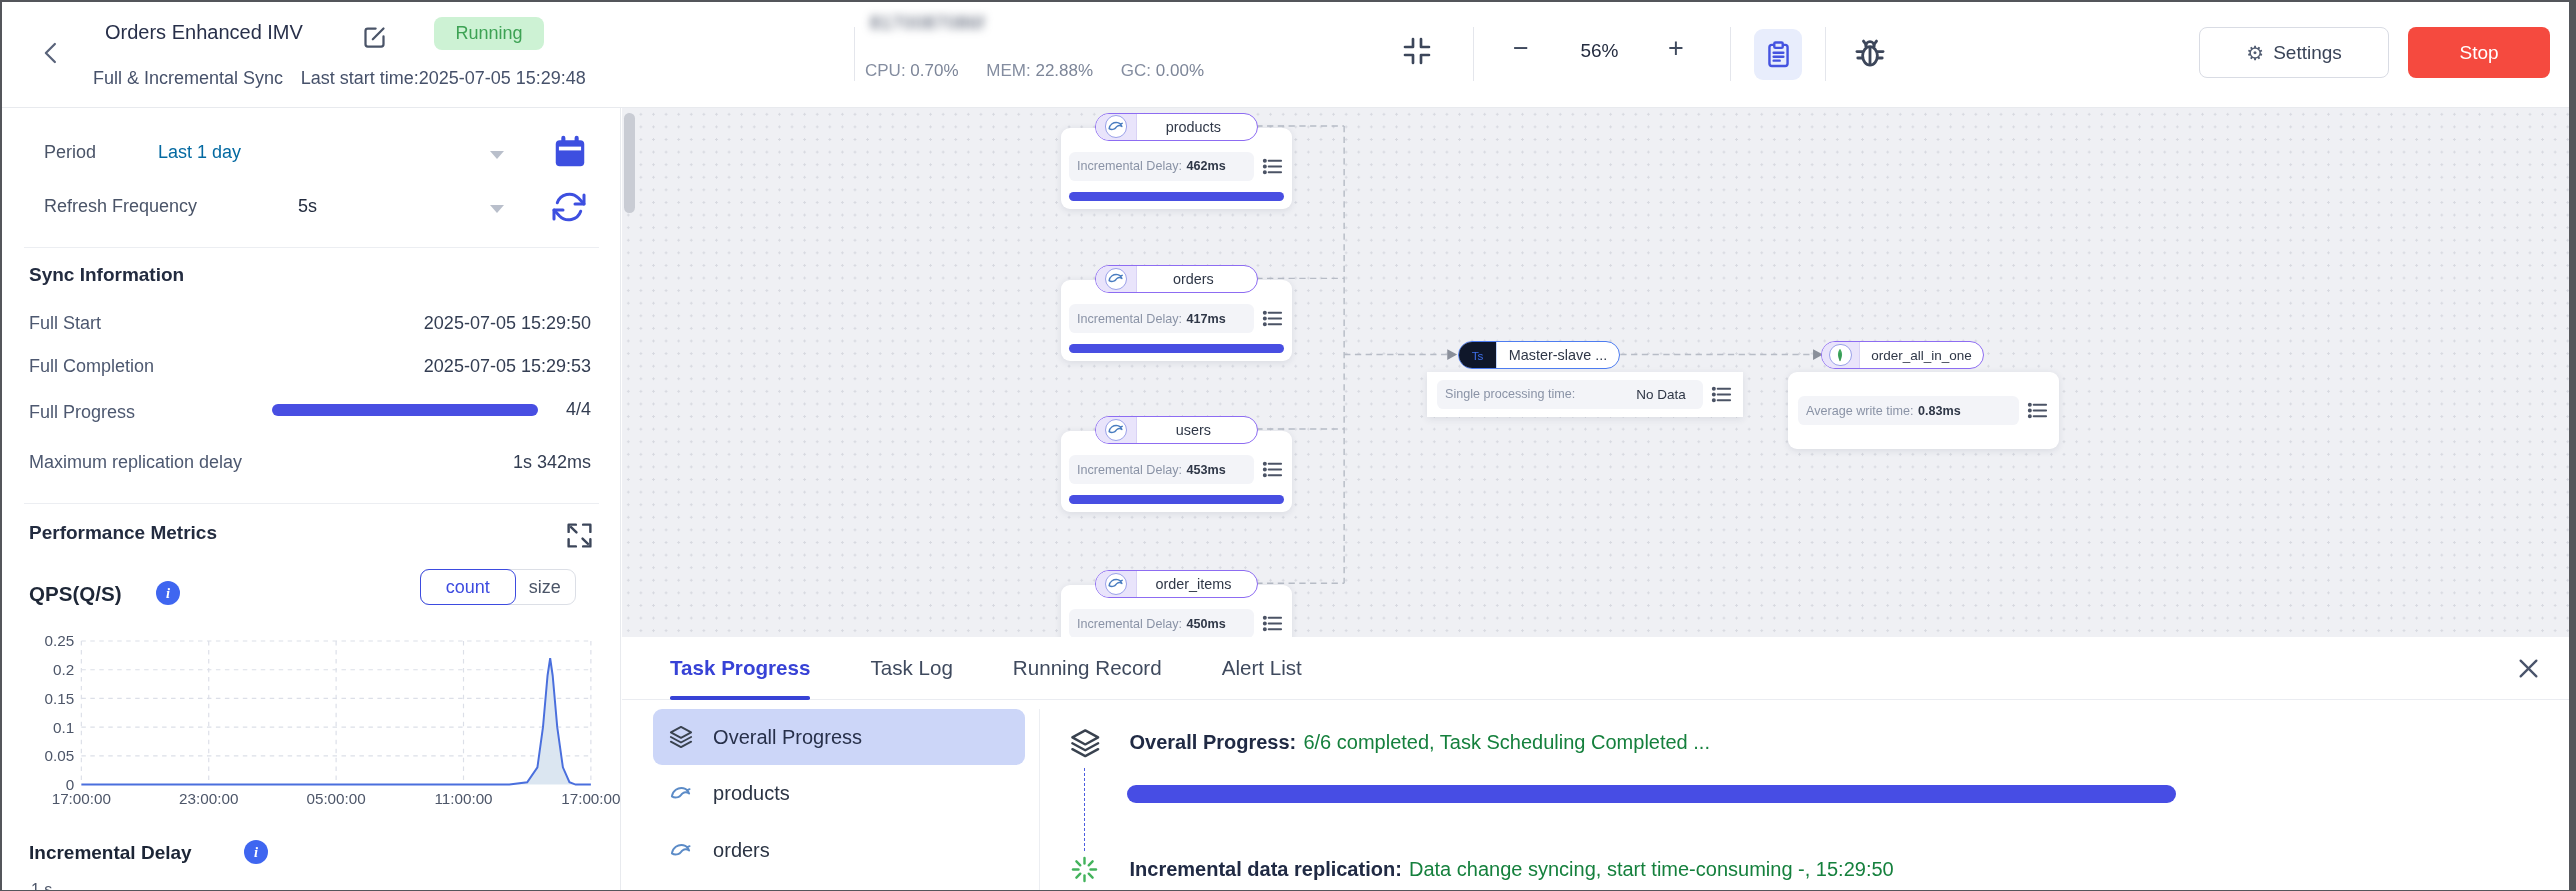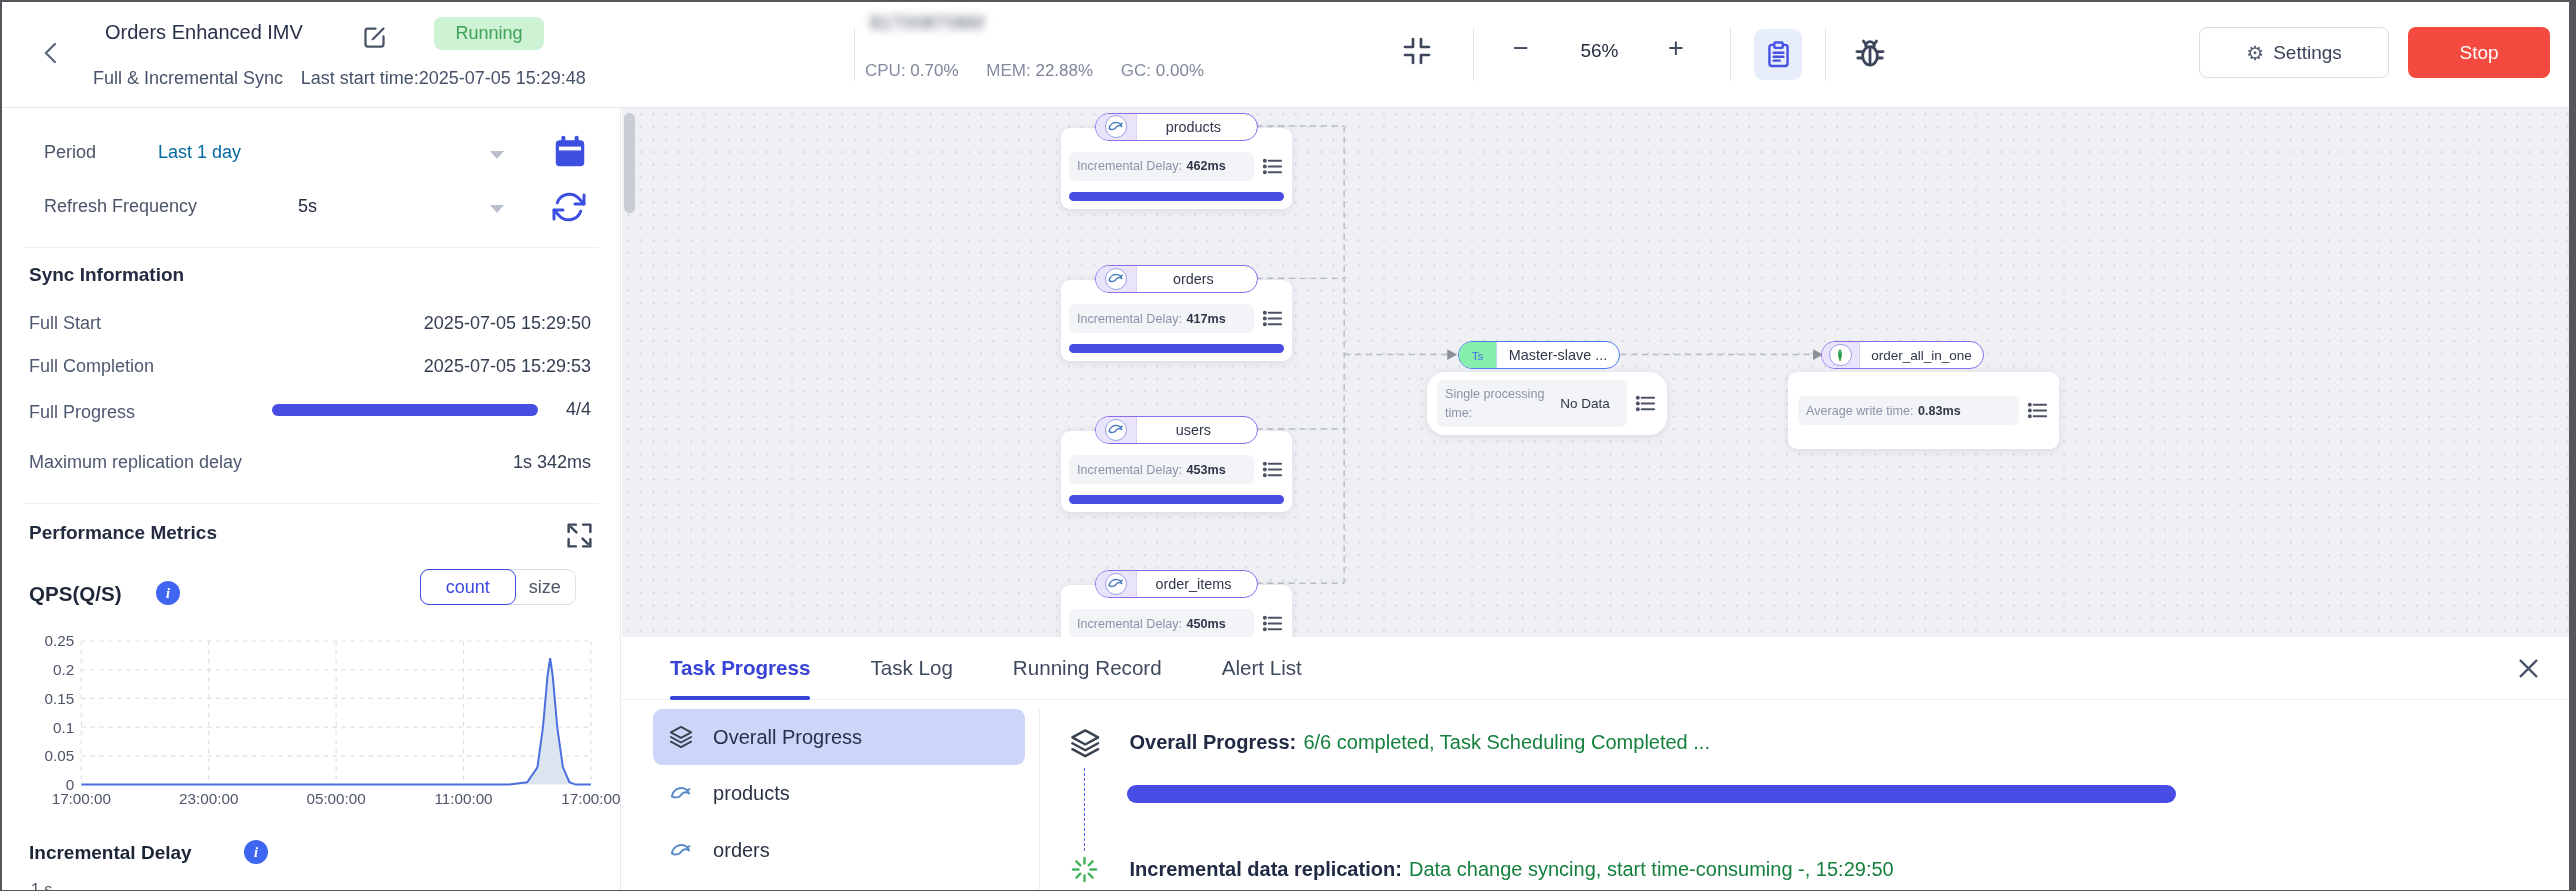--- a/index.html
+++ b/index.html
@@ -78,23 +78,23 @@
   .node-card { position:relative; z-index:2; margin-top:-12.6px; background:#fff; border-radius:9px; box-shadow:0 1.8px 7.2px rgba(40,50,80,.10); padding:24px 8px 8px 8px; }
   .card-row { display:flex; align-items:center; gap:7.2px; }
   .metric-box { flex:1; background:#f3f4f8; border-radius:6.3px; padding:5.4px 8px; font-size:12.6px; display:flex; align-items:center; min-height:29px; }
   .m-label { color:#8a93a6; margin-right:4.5px; white-space:nowrap; }
   .m-value { color:#2f3747; font-weight:700; white-space:nowrap; }
   .list-ic { width:23px; height:23px; color:#4b5365; flex:0 0 auto; cursor:pointer; }
   .node-bar { margin-top:10.8px; height:9px; border-radius:4.5px; background:#484ee2; }
   
   #proc-node { position:absolute; left:805px; top:233px; width:290px; }
   #proc-pill { position:absolute; left:31px; top:0; width:162px; height:28px; background:#fff; border:1.4px solid #4d7cf0; border-radius:15.2px; display:flex; align-items:center; overflow:hidden; z-index:3; cursor:pointer; }
-  #proc-pill .cap { width:38px; align-self:stretch; background:#86efac; display:flex; align-items:center; justify-content:center; font-size:11.7px; color:#3e6fe8; border-right:0.9px solid #c4d6f8; }
+  #proc-pill .cap { width:38px; align-self:stretch; background:#0f172a; display:flex; align-items:center; justify-content:center; font-size:11.7px; color:#3e6fe8; border-right:0.9px solid #c4d6f8; }
   #proc-pill .lbl { flex:1; text-align:center; font-size:14.4px; color:#2f3747; }
-  #proc-card { position:absolute; left:0; top:31px; width:240px; background:#fff; border-radius:18px; box-shadow:0 1.8px 7.2px rgba(40,50,80,.10); padding:8px 10px; }
+  #proc-card { position:absolute; left:0; top:31px; width:316px; background:#fff; border-radius:0; box-shadow:0 1.8px 7.2px rgba(40,50,80,.10); padding:8px 10px; }
   #proc-card .metric-box { font-size:12.6px; }
   #proc-card .two-line { color:#8a93a6; line-height:1.45; }
   #proc-card .nv { color:#2f3747; font-size:13.5px; margin-left:8px; margin-right:9px; white-space:nowrap; }
   
   #target-node { position:absolute; left:1166px; top:233px; width:271px; }
   #target-pill { position:absolute; left:33px; top:0; width:163px; height:28px; background:#fff; border:1.4px solid #8d6cf2; border-radius:15.2px; display:flex; align-items:center; overflow:hidden; z-index:3; cursor:pointer; }
   #target-pill .cap { width:38px; align-self:stretch; background:#e9e4fb; display:flex; align-items:center; justify-content:center; border-right:0.9px solid #d9d2f5; }
   #target-pill .circ { width:22.4px; height:22.4px; border-radius:50%; background:#fff; border:1.3px solid #9aa0e8; display:flex; align-items:center; justify-content:center; }
   #target-pill .lbl { flex:1; text-align:center; font-size:13.5px; color:#2f3747; }
   #target-card { position:absolute; left:0; top:31px; width:271px; background:#fff; border-radius:9px; box-shadow:0 1.8px 7.2px rgba(40,50,80,.10); padding:24px 10px; }

